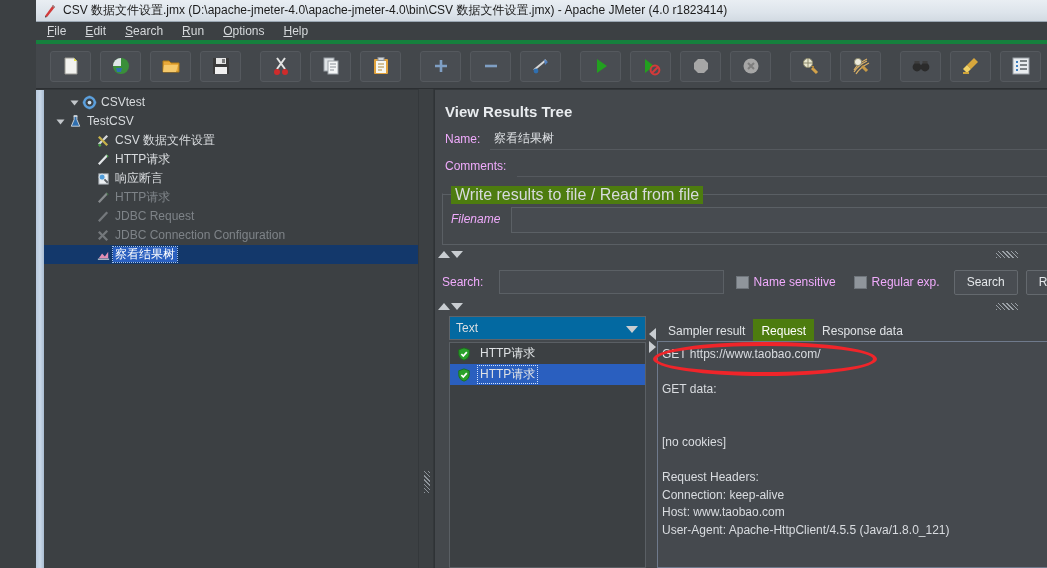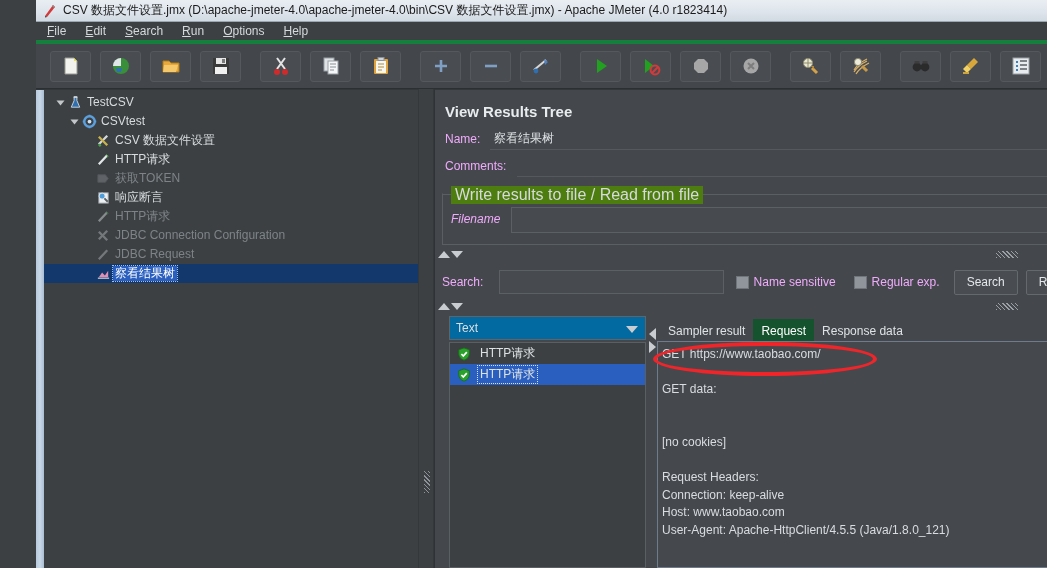--- a/index.html
+++ b/index.html
@@ -200,21 +200,21 @@
 
   
   .tabbar {
     position: absolute; left: 624px; top: 317px; width: 423px; height: 24px;
     display: flex; align-items: flex-end;
   }
   .tab {
     font-size: 12px; color: #dfe2e5; padding: 4px 7px 4px 7px; height: 22px;
     border: 1px solid transparent; white-space: nowrap;
   }
-  .tab.active { background: #14532d; color: #ffffff; }
+  .tab.active { background: #4d7c0f; color: #ffffff; }
   .respbox {
     position: absolute; left: 621px; top: 341px; width: 426px; height: 227px;
     background: #45494e; border: 1px solid #6f7a8c; border-right: none;
     overflow: hidden;
   }
   .resptext {
     font-size: 12px; color: #d9dce0; padding: 4px 4px 0 4px;
     white-space: pre-wrap; line-height: 17.6px;
   }
   .ellipse {
@@ -380,45 +380,45 @@
           <rect x="2" y="2" width="16" height="16" fill="#e9ecef" stroke="#9aa0a6"></rect>
           <path d="M5 5h2v2H5zM5 9h2v2H5zM5 13h2v2H5z" fill="#3f7fbf"></path>
           <path d="M9 5h7M9 9h7M9 13h7" stroke="#5a5f64" stroke-width="1.4"></path>
         </svg>
     </div>
   </div>
 
   <div class="leftpanel">
     <div class="left-scroll-strip"></div>
     <div class="tree" id="tree-host">
+        <div class="tnode" style="padding-left: 24px;">
+          <span class="tw">
+            <span class="arrow"></span>
+          </span>
+          <span class="ticon">
+            <svg width="15" height="15" viewBox="0 0 16 16">
+              <circle cx="8" cy="8" r="5.6" fill="none" stroke="#5ca0dd" stroke-width="2.6"></circle>
+              <circle cx="8" cy="8" r="2" fill="#cfe0ef"></circle>
+              <path d="M8 0.8v2.2M8 13v2.2M0.8 8h2.2M13 8h2.2" stroke="#5ca0dd" stroke-width="2"></path>
+            </svg>
+          </span>
+          <span class="tlabel">CSVtest</span>
+        </div>
         <div class="tnode" style="padding-left: 10px;">
           <span class="tw">
             <span class="arrow"></span>
           </span>
           <span class="ticon">
             <svg width="15" height="15" viewBox="0 0 16 16">
               <path d="M6.5 2h3v4l3 7H3.5l3-7z" fill="#2f6fb0" stroke="#cfd6dc"></path>
               <rect x="6" y="1.5" width="4" height="1.4" fill="#dfe4e8"></rect>
             </svg>
           </span>
           <span class="tlabel">TestCSV</span>
         </div>
-        <div class="tnode" style="padding-left: 24px;">
-          <span class="tw">
-            <span class="arrow"></span>
-          </span>
-          <span class="ticon">
-            <svg width="15" height="15" viewBox="0 0 16 16">
-              <circle cx="8" cy="8" r="5.6" fill="none" stroke="#5ca0dd" stroke-width="2.6"></circle>
-              <circle cx="8" cy="8" r="2" fill="#cfe0ef"></circle>
-              <path d="M8 0.8v2.2M8 13v2.2M0.8 8h2.2M13 8h2.2" stroke="#5ca0dd" stroke-width="2"></path>
-            </svg>
-          </span>
-          <span class="tlabel">CSVtest</span>
-        </div>
         <div class="tnode" style="padding-left: 38px;">
           <span class="tw"></span>
           <span class="ticon">
             <svg width="15" height="15" viewBox="0 0 16 16">
               <path d="M3 12L12 3" stroke="#d6d9dc" stroke-width="2.4"></path>
               <path d="M3 4l9 9" stroke="#c9b34a" stroke-width="2.4"></path>
               <path d="M3 12l2 2" stroke="#46a046" stroke-width="2.6"></path>
             </svg>
           </span>
           <span class="tlabel">CSV 数据文件设置</span>
@@ -426,29 +426,20 @@
         <div class="tnode" style="padding-left: 38px;">
           <span class="tw"></span>
           <span class="ticon">
             <svg width="15" height="15" viewBox="0 0 16 16">
               <path d="M3 13L12 3.5" stroke="#e3e6e9" stroke-width="2.4"></path>
               <path d="M11 2.5l2.5 2L12 6z" fill="#46a046"></path>
             </svg>
           </span>
           <span class="tlabel">HTTP请求</span>
         </div>
-        <div class="tnode dim" style="padding-left: 38px;">
-          <span class="tw"></span>
-          <span class="ticon" style="opacity: 0.45;">
-            <svg width="15" height="15" viewBox="0 0 16 16">
-              <path d="M2 4h8l3 4-3 4H2z" fill="#8b8f93" stroke="#6f7377"></path>
-            </svg>
-          </span>
-          <span class="tlabel">获取TOKEN</span>
-        </div>
         <div class="tnode" style="padding-left: 38px;">
           <span class="tw"></span>
           <span class="ticon">
             <svg width="15" height="15" viewBox="0 0 16 16">
               <rect x="3" y="3" width="10" height="11" fill="#eef1f4" stroke="#9aa0a6"></rect>
               <circle cx="6.5" cy="6.5" r="3.2" fill="#4f9ddb" stroke="#dfe6ec"></circle>
               <path d="M9 9l3.5 3.5" stroke="#5a5f64" stroke-width="2"></path>
             </svg>
           </span>
           <span class="tlabel">响应断言</span>
@@ -460,34 +451,34 @@
               <path d="M3 13L12 3.5" stroke="#e3e6e9" stroke-width="2.4"></path>
               <path d="M11 2.5l2.5 2L12 6z" fill="#46a046"></path>
             </svg>
           </span>
           <span class="tlabel">HTTP请求</span>
         </div>
         <div class="tnode dim" style="padding-left: 38px;">
           <span class="tw"></span>
           <span class="ticon" style="opacity: 0.45;">
             <svg width="15" height="15" viewBox="0 0 16 16">
+              <path d="M3 13L12 3.5" stroke="#b9bdc1" stroke-width="2.4"></path>
+            </svg>
+          </span>
+          <span class="tlabel">JDBC Request</span>
+        </div>
+        <div class="tnode dim" style="padding-left: 38px;">
+          <span class="tw"></span>
+          <span class="ticon" style="opacity: 0.45;">
+            <svg width="15" height="15" viewBox="0 0 16 16">
               <path d="M3 12L12 3" stroke="#b9bdc1" stroke-width="2.4"></path>
               <path d="M3 4l9 9" stroke="#b9bdc1" stroke-width="2.4"></path>
             </svg>
           </span>
           <span class="tlabel">JDBC Connection Configuration</span>
-        </div>
-        <div class="tnode dim" style="padding-left: 38px;">
-          <span class="tw"></span>
-          <span class="ticon" style="opacity: 0.45;">
-            <svg width="15" height="15" viewBox="0 0 16 16">
-              <path d="M3 13L12 3.5" stroke="#b9bdc1" stroke-width="2.4"></path>
-            </svg>
-          </span>
-          <span class="tlabel">JDBC Request</span>
         </div>
         <div class="tnode sel" style="padding-left: 38px;">
           <span class="tw"></span>
           <span class="ticon">
             <svg width="15" height="15" viewBox="0 0 16 16">
               <path d="M2 13h12" stroke="#cfd4d8" stroke-width="1.3"></path>
               <path d="M3 12l3.5-5 3 3.2L13 5v7z" fill="#e28fb5"></path>
             </svg>
           </span>
           <span class="tlabel">察看结果树</span>

